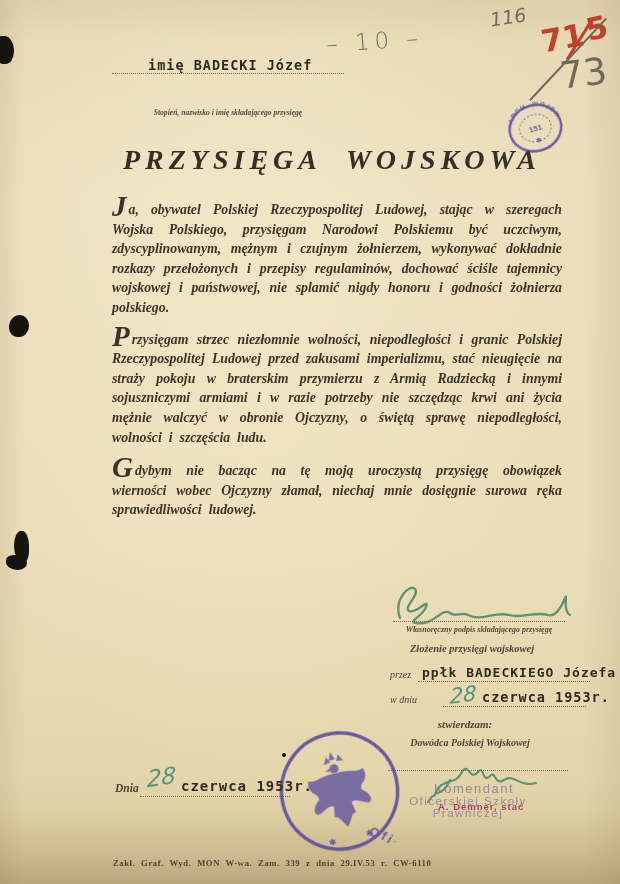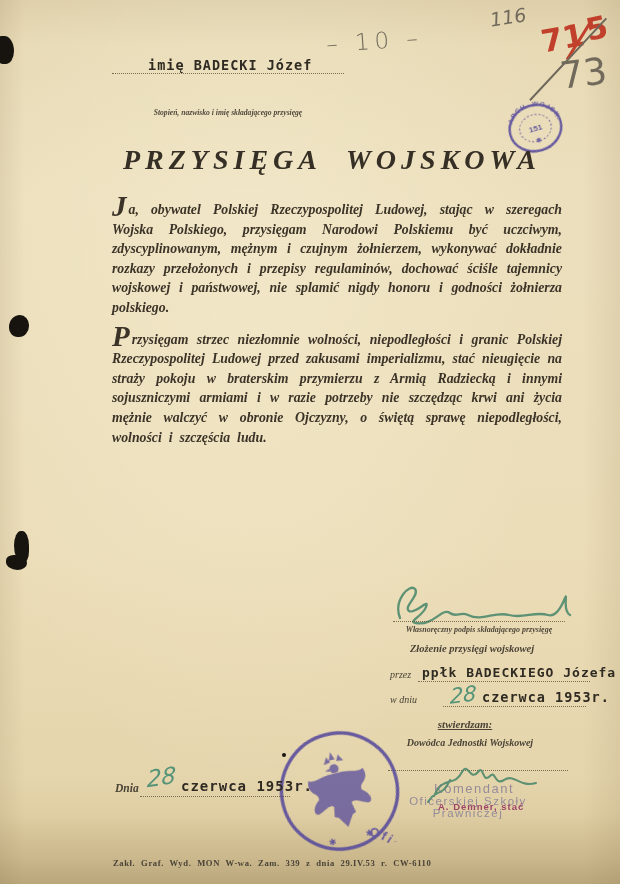--- a/index.html
+++ b/index.html
@@ -69,20 +69,21 @@
       <text x="33" y="33" font-size="8" font-weight="bold" fill="#564a9c" text-anchor="middle" font-family="Liberation Sans,sans-serif">151</text>
       <text x="33" y="45" font-size="7" fill="#564a9c" text-anchor="middle">✱</text>
     </svg>
   </div>
 
   <div class="abs title" style="left:52px;top:144px;width:560px;text-align:center;">PRZYSIĘGA WOJSKOWA</div>
 
   <div class="abs oath" style="left:112px;top:200px;width:450px;">
     <p><span class="drop">J</span><span>a, obywatel Polskiej Rzeczypospolitej Ludowej, stając w szeregach Wojska Polskiego, przysięgam Narodowi Polskiemu być uczciwym, zdyscyplinowanym, mężnym i czujnym żołnierzem, wykonywać dokładnie rozkazy przełożonych i przepisy regulaminów, dochować ściśle tajemnicy wojskowej i państwowej, nie splamić nigdy honoru i godności żołnierza polskiego.</span></p>
     <p style="margin-bottom:14px;"><span class="drop">P</span><span>rzysięgam strzec niezłomnie wolności, niepodległości i granic Polskiej Rzeczypospolitej Ludowej przed zakusami imperializmu, stać nieugięcie na straży pokoju w braterskim przymierzu z Armią Radziecką i innymi sojuszniczymi armiami i w razie potrzeby nie szczędząc krwi ani życia mężnie walczyć w obronie Ojczyzny, o świętą sprawę niepodległości, wolności i szczęścia ludu.</span></p>
+    <p><span class="drop">G</span><span>dybym nie bacząc na tę moją uroczystą przysięgę obowiązek wierności wobec Ojczyzny złamał, niechaj mnie dosięgnie surowa ręka sprawiedliwości ludowej.</span></p>
   </div>
 
   <div class="abs" style="left:390px;top:578px;">
     <svg width="192" height="54" viewBox="0 0 192 54">
       <path d="M10,40 C3,22 20,5 25,11 C30,17 13,29 19,33 C25,37 40,19 36,29 C33,38 17,44 26,45 C44,48 52,29 60,35 C66,40 71,33 78,37 C92,44 105,33 119,37 C133,41 145,33 158,37 C165,39 171,30 175,20 C178,13 172,33 180,37" fill="none" stroke="#4f8a6e" stroke-width="2.3" stroke-linecap="round" opacity="0.9"></path>
     </svg>
   </div>
   <div class="abs dotline" style="left:393px;top:621px;width:172px;"></div>
   <div class="abs cap" style="left:395px;top:625px;width:168px;text-align:center;font-size:8px;font-weight:700;">Własnoręczny podpis składającego przysięgę</div>
 
@@ -90,23 +91,23 @@
 
   <div class="abs lbl-italic" style="left:390px;top:669px;font-size:10px;">przez</div>
   <div class="abs typed" style="left:422px;top:665px;font-size:13px;">ppłk BADECKIEGO Józefa</div>
   <div class="abs dotline" style="left:418px;top:681px;width:172px;"></div>
 
   <div class="abs lbl-italic" style="left:390px;top:694px;font-size:10px;text-align:right;">w dniu</div>
   <div class="abs greenhand" style="left:450px;top:683px;font-size:21px;transform:rotate(-7deg) skewX(-9deg);">28</div>
   <div class="abs typed" style="left:482px;top:689px;font-size:13.5px;">czerwca 1953r.</div>
   <div class="abs dotline" style="left:443px;top:706px;width:143px;"></div>
 
-  <div class="abs lbl-italic" style="left:400px;top:718px;width:130px;text-align:center;font-size:11px;font-weight:700;text-decoration:underline;">stwierdzam:</div>
+  <div class="abs lbl-italic" style="left:400px;top:718px;width:130px;text-align:center;font-size:11px;font-weight:700;">stwierdzam:</div>
 
-  <div class="abs lbl-italic" style="left:395px;top:737px;width:150px;text-align:center;font-size:10px;font-weight:700;">Dowódca Jednostki Wojskowej</div>
+  <div class="abs lbl-italic" style="left:395px;top:737px;width:150px;text-align:center;font-size:10px;font-weight:700;">Dowódca Polskiej Wojskowej</div>
   <div class="abs stamp-grey" style="left:414px;top:749px;width:120px;text-align:center;font-size:13px;">Komendant</div>
   <div class="abs dotline" style="left:388px;top:770px;width:180px;"></div>
   <div class="abs stamp-grey" style="left:388px;top:763px;width:160px;text-align:center;font-size:11.5px;">Oficerskiej Szkoły Prawniczej</div>
 
   <div class="abs" style="left:424px;top:758px;">
     <svg width="132" height="50" viewBox="0 0 132 50">
       <path d="M4,44 C12,30 18,40 26,22 M10,38 C20,16 30,30 38,14 C44,3 46,24 54,14 C60,6 58,26 66,18 C72,12 70,28 80,22 C90,15 96,30 112,25" fill="none" stroke="#4f8a6e" stroke-width="2.1" stroke-linecap="round" opacity="0.9"></path>
     </svg>
   </div>
   <div class="abs" style="left:438px;top:801px;font-size:9.5px;font-weight:700;color:#9c4468;letter-spacing:1px;filter:blur(0.25px);font-family:'Liberation Sans',sans-serif;">A. Demner, stać</div>

